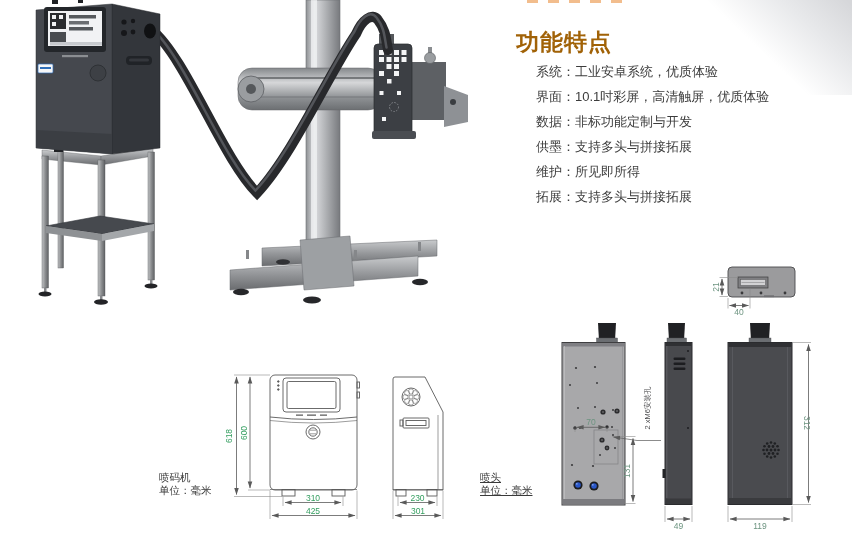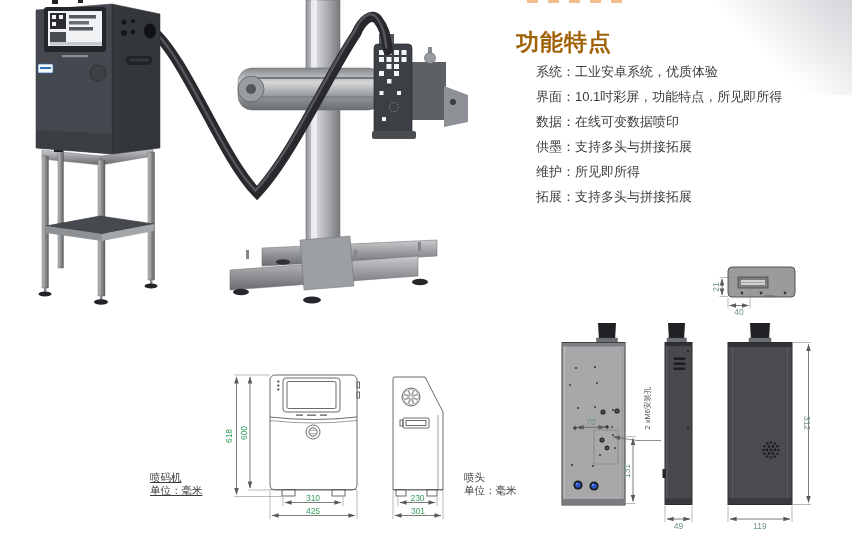--- a/index.html
+++ b/index.html
@@ -15,22 +15,22 @@
   #title-fragment{
     left:527px;top:0;width:98px;height:3px;
     background:repeating-linear-gradient(90deg,#f2bd8d 0 11px,rgba(255,255,255,0) 11px 21px);
   }
   #features-heading{
     left:516px;top:27px;font-size:23px;font-weight:bold;color:#a16207;letter-spacing:1px;
   }
   #features-list{left:517px;top:59px;font-size:13px;color:#3c3c3c;margin-left:19px;}
   #features-list .feat{height:25px;line-height:25px;white-space:nowrap;}
   .unit-label{font-size:10.5px;color:#3a3a3a;line-height:13px;white-space:nowrap;}
-  #machine-label{left:150px;top:471px;text-decoration:underline;}
-  #head-label{left:464px;top:471px;}
+  #machine-label{left:159px;top:471px;}
+  #head-label{left:480px;top:471px;text-decoration:underline;}
   svg text{font-family:"Liberation Sans","DejaVu Sans",sans-serif;}
 </style>
 </head>
 <body>
 
 <div id="page">
 
   <div id="corner-deco" class="abs"></div>
 
   <div id="title-fragment" class="abs"></div>
@@ -169,22 +169,22 @@
       <circle cx="133" cy="32" r="2.4" fill="#16171a"></circle>
       <ellipse cx="150" cy="31" rx="6" ry="7.5" fill="#101113"></ellipse>
       <rect x="126" y="56" width="26" height="9" rx="4" fill="#202327"></rect>
       <rect x="129" y="58.5" width="20" height="3" rx="1.5" fill="#34373c"></rect>
     </g>
   </svg>
 
   <div id="features-heading" class="abs">功能特点</div>
   <div id="features-list" class="abs">
     <div class="feat">系统：工业安卓系统，优质体验</div>
-    <div class="feat">界面：10.1吋彩屏，功能特点，所见即所得</div>
-    <div class="feat">数据：在线可变数据喷印</div>
+    <div class="feat">界面：10.1吋彩屏，高清触屏，优质体验</div>
+    <div class="feat">数据：非标功能定制与开发</div>
     <div class="feat">供墨：支持多头与拼接拓展</div>
     <div class="feat">维护：所见即所得</div>
     <div class="feat">拓展：支持多头与拼接拓展</div>
   </div>
 
   <svg class="abs" style="left:150px;top:358px" width="330" height="178" viewBox="0 0 330 178">
     <defs>
       <marker id="arA" markerWidth="8" markerHeight="8" refX="6.6" refY="3" orient="auto-start-reverse" markerUnits="userSpaceOnUse">
         <path d="M0,0.7 L7,3 L0,5.3 Z" fill="#5a5a5a"></path>
       </marker>

